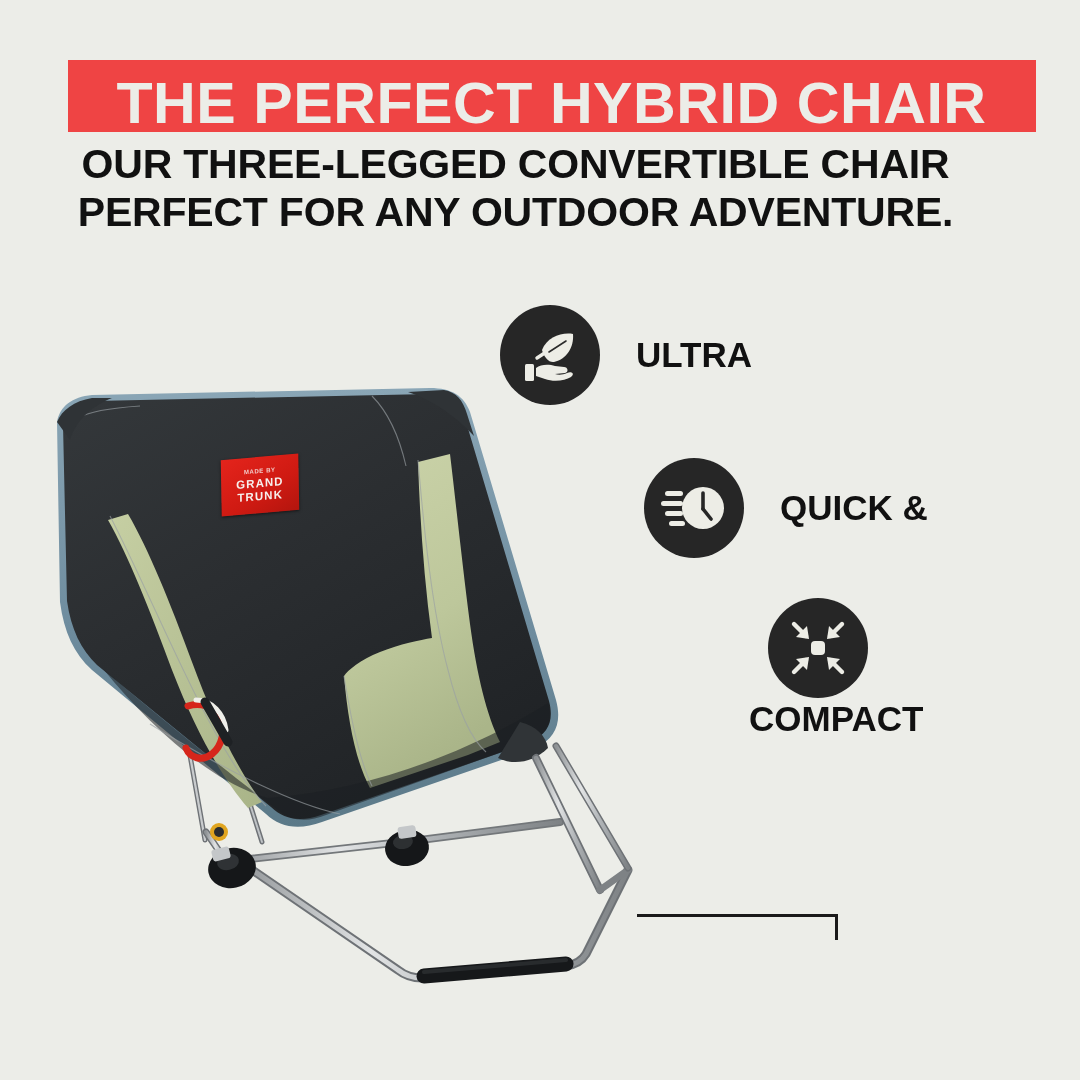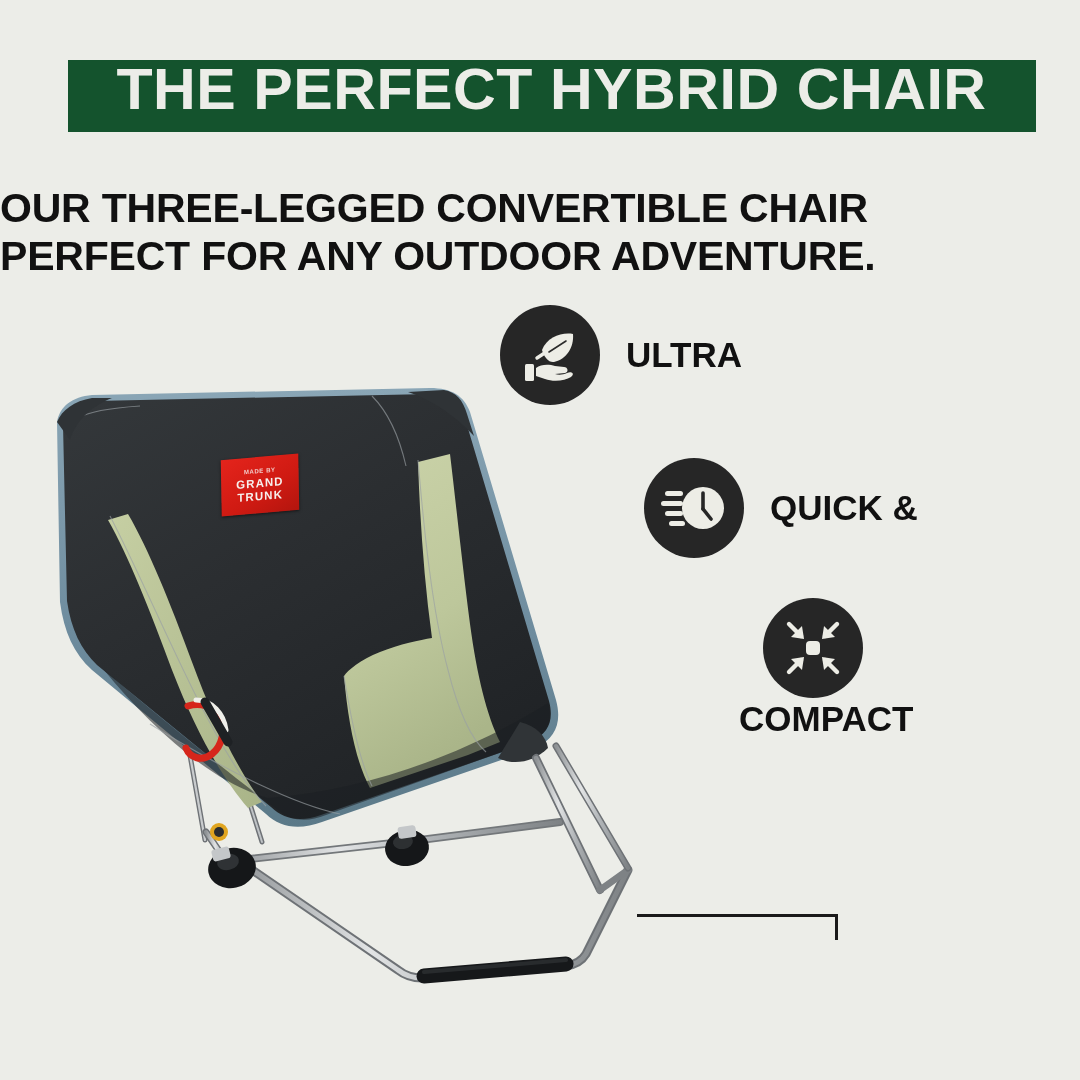--- a/index.html
+++ b/index.html
@@ -22,46 +22,45 @@
     overflow: hidden;
   }
 
   
   .title-bar {
     position: absolute;
     left: 68px;
     top: 60px;
     width: 968px;
     height: 72px;
-    background: #14532d;
+    background: #ef4444;
     display: flex;
-    align-items: flex-start;
+    align-items: flex-end;
     justify-content: center;
   }
   .title-bar .title-text {
     color: #ECEDE8;
     font-size: 58px;
     font-weight: 700;
     letter-spacing: 0.5px;
     line-height: 1;
     white-space: nowrap;
     transform: scaleX(1.02);
   }
   .subtitle {
     position: absolute;
     left: 0;
     top: 140px;
     width: 1031px;
-    text-align: left;
+    text-align: center;
     color: #111111;
     font-size: 41px;
     font-weight: 700;
     line-height: 1.18;
     letter-spacing: -0.2px;
-    margin-top: 44px;
   }
   .subtitle .sub-line { display: block; white-space: nowrap; }
 
   
   .feature {
     position: absolute;
     display: flex;
     align-items: center;
   }
   .feature-icon {
@@ -70,21 +69,21 @@
     border-radius: 50%;
     background: #262626;
     flex: 0 0 100px;
     display: flex;
     align-items: center;
     justify-content: center;
     position: relative;
   }
   .feature-icon svg { display: block; }
   .feature-label {
-    margin-left: 26px;
+    margin-left: 36px;
     color: #111111;
     font-size: 35px;
     font-weight: 600;
     line-height: 1.18;
     white-space: nowrap;
   }
   .feature-label .fl { display: block; }
 
   #feature-1 { left: 500px; top: 305px; }
   #feature-2 { left: 644px; top: 458px; }

